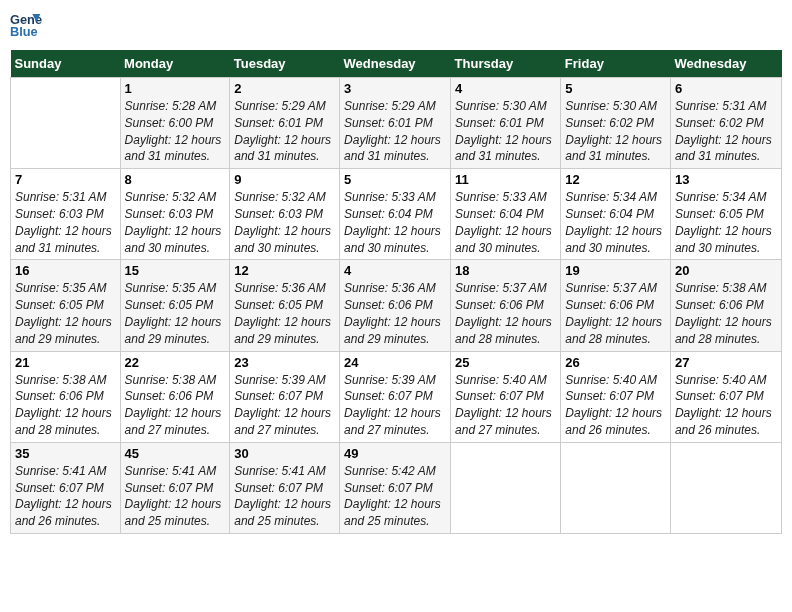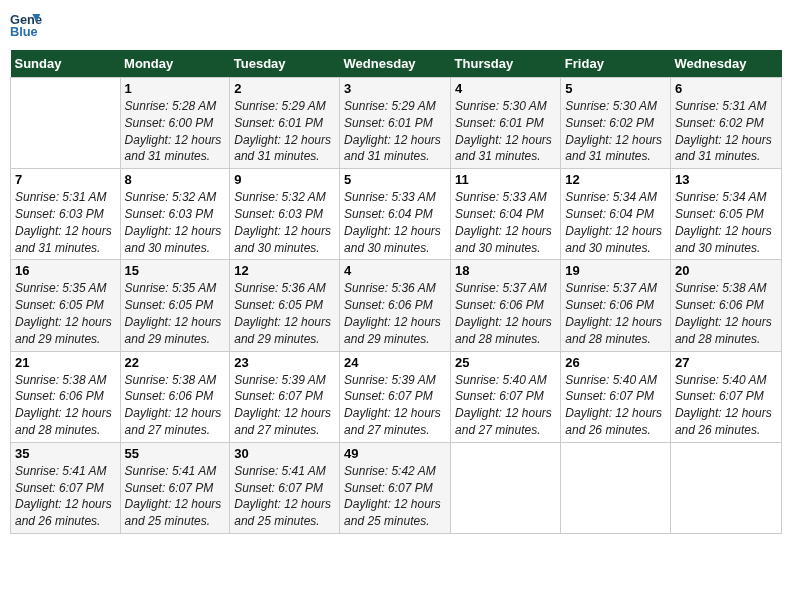--- a/index.html
+++ b/index.html
@@ -237,21 +237,21 @@
           <span class="day-number">27</span>
           <div class="day-info">Sunrise: 5:40 AM<br>Sunset: 6:07 PM<br>Daylight: 12 hours and 26 minutes.</div>
         </td>
       </tr>
       <tr>
         <td>
           <span class="day-number">35</span>
           <div class="day-info">Sunrise: 5:41 AM<br>Sunset: 6:07 PM<br>Daylight: 12 hours and 26 minutes.</div>
         </td>
         <td>
-          <span class="day-number">55</span>
+          <span class="day-number">45</span>
           <div class="day-info">Sunrise: 5:41 AM<br>Sunset: 6:07 PM<br>Daylight: 12 hours and 25 minutes.</div>
         </td>
         <td>
           <span class="day-number">30</span>
           <div class="day-info">Sunrise: 5:41 AM<br>Sunset: 6:07 PM<br>Daylight: 12 hours and 25 minutes.</div>
         </td>
         <td>
           <span class="day-number">49</span>
           <div class="day-info">Sunrise: 5:42 AM<br>Sunset: 6:07 PM<br>Daylight: 12 hours and 25 minutes.</div>
         </td>

